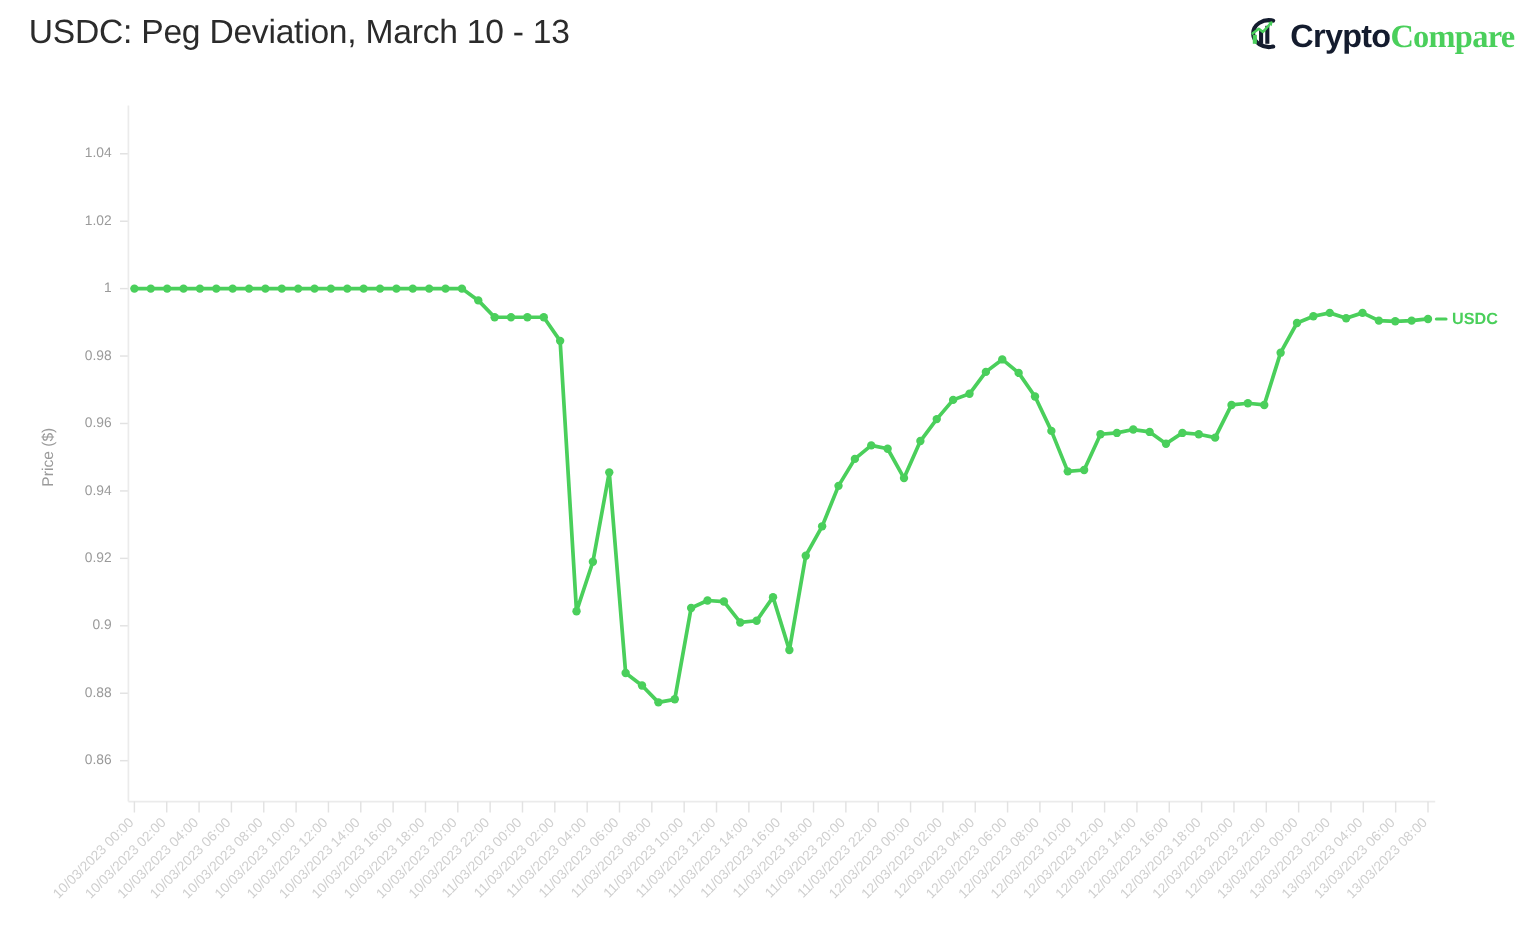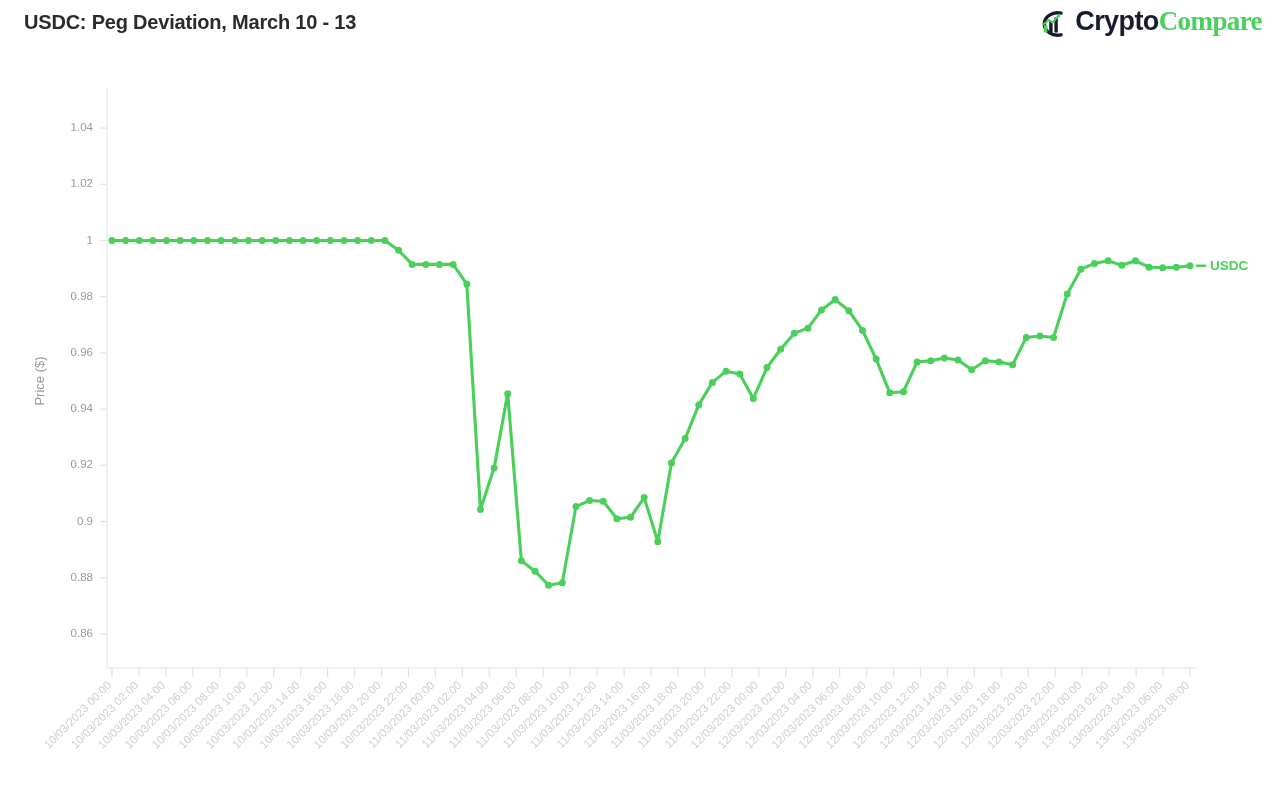--- a/index.html
+++ b/index.html
@@ -18,31 +18,31 @@
 
   
   #header {
     position: absolute;
     left: 0; top: 0;
     width: 1280px; height: 58px;
   }
   #chart-title {
     position: absolute;
     left: 24px; top: 11px;
-    font-size: 20px;
-    font-weight: bold;
+    font-size: 28px;
+    font-weight: normal;
     letter-spacing: -0.2px;
     color: #2b2b2b;
     white-space: nowrap;
   }
   #brand-logo {
     position: absolute;
     right: 18px; top: 8px;
     display: flex;
-    align-items: flex-start;
+    align-items: flex-end;
     height: 36px;
   }
   #brand-mark { width: 40px; height: 32px; margin-right: 4px; flex: 0 0 auto; }
   .brand-word {
     font-size: 27px;
     font-weight: bold;
     letter-spacing: -0.6px;
     line-height: 1;
   }
   #brand-crypto { color: #141c2e; }

